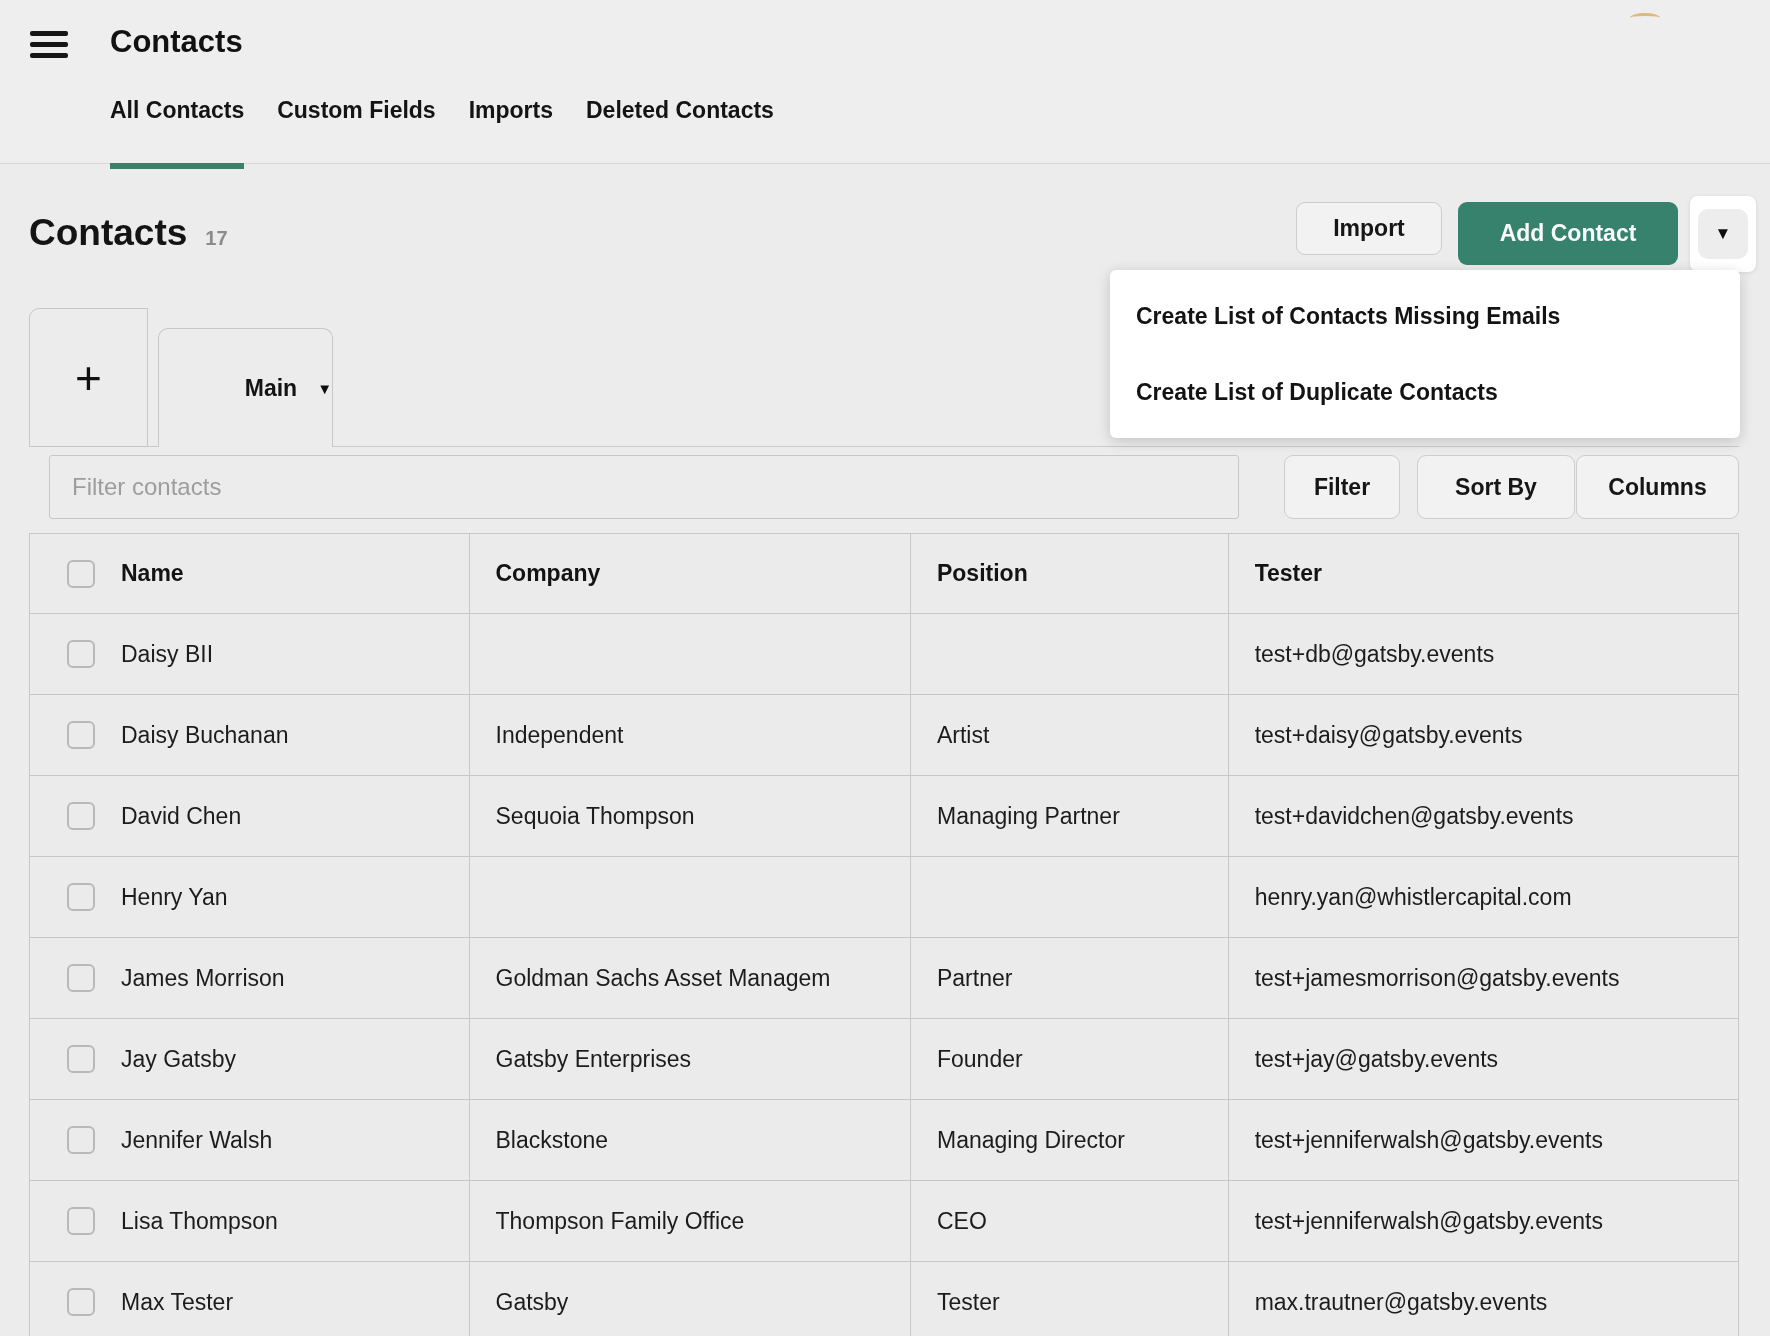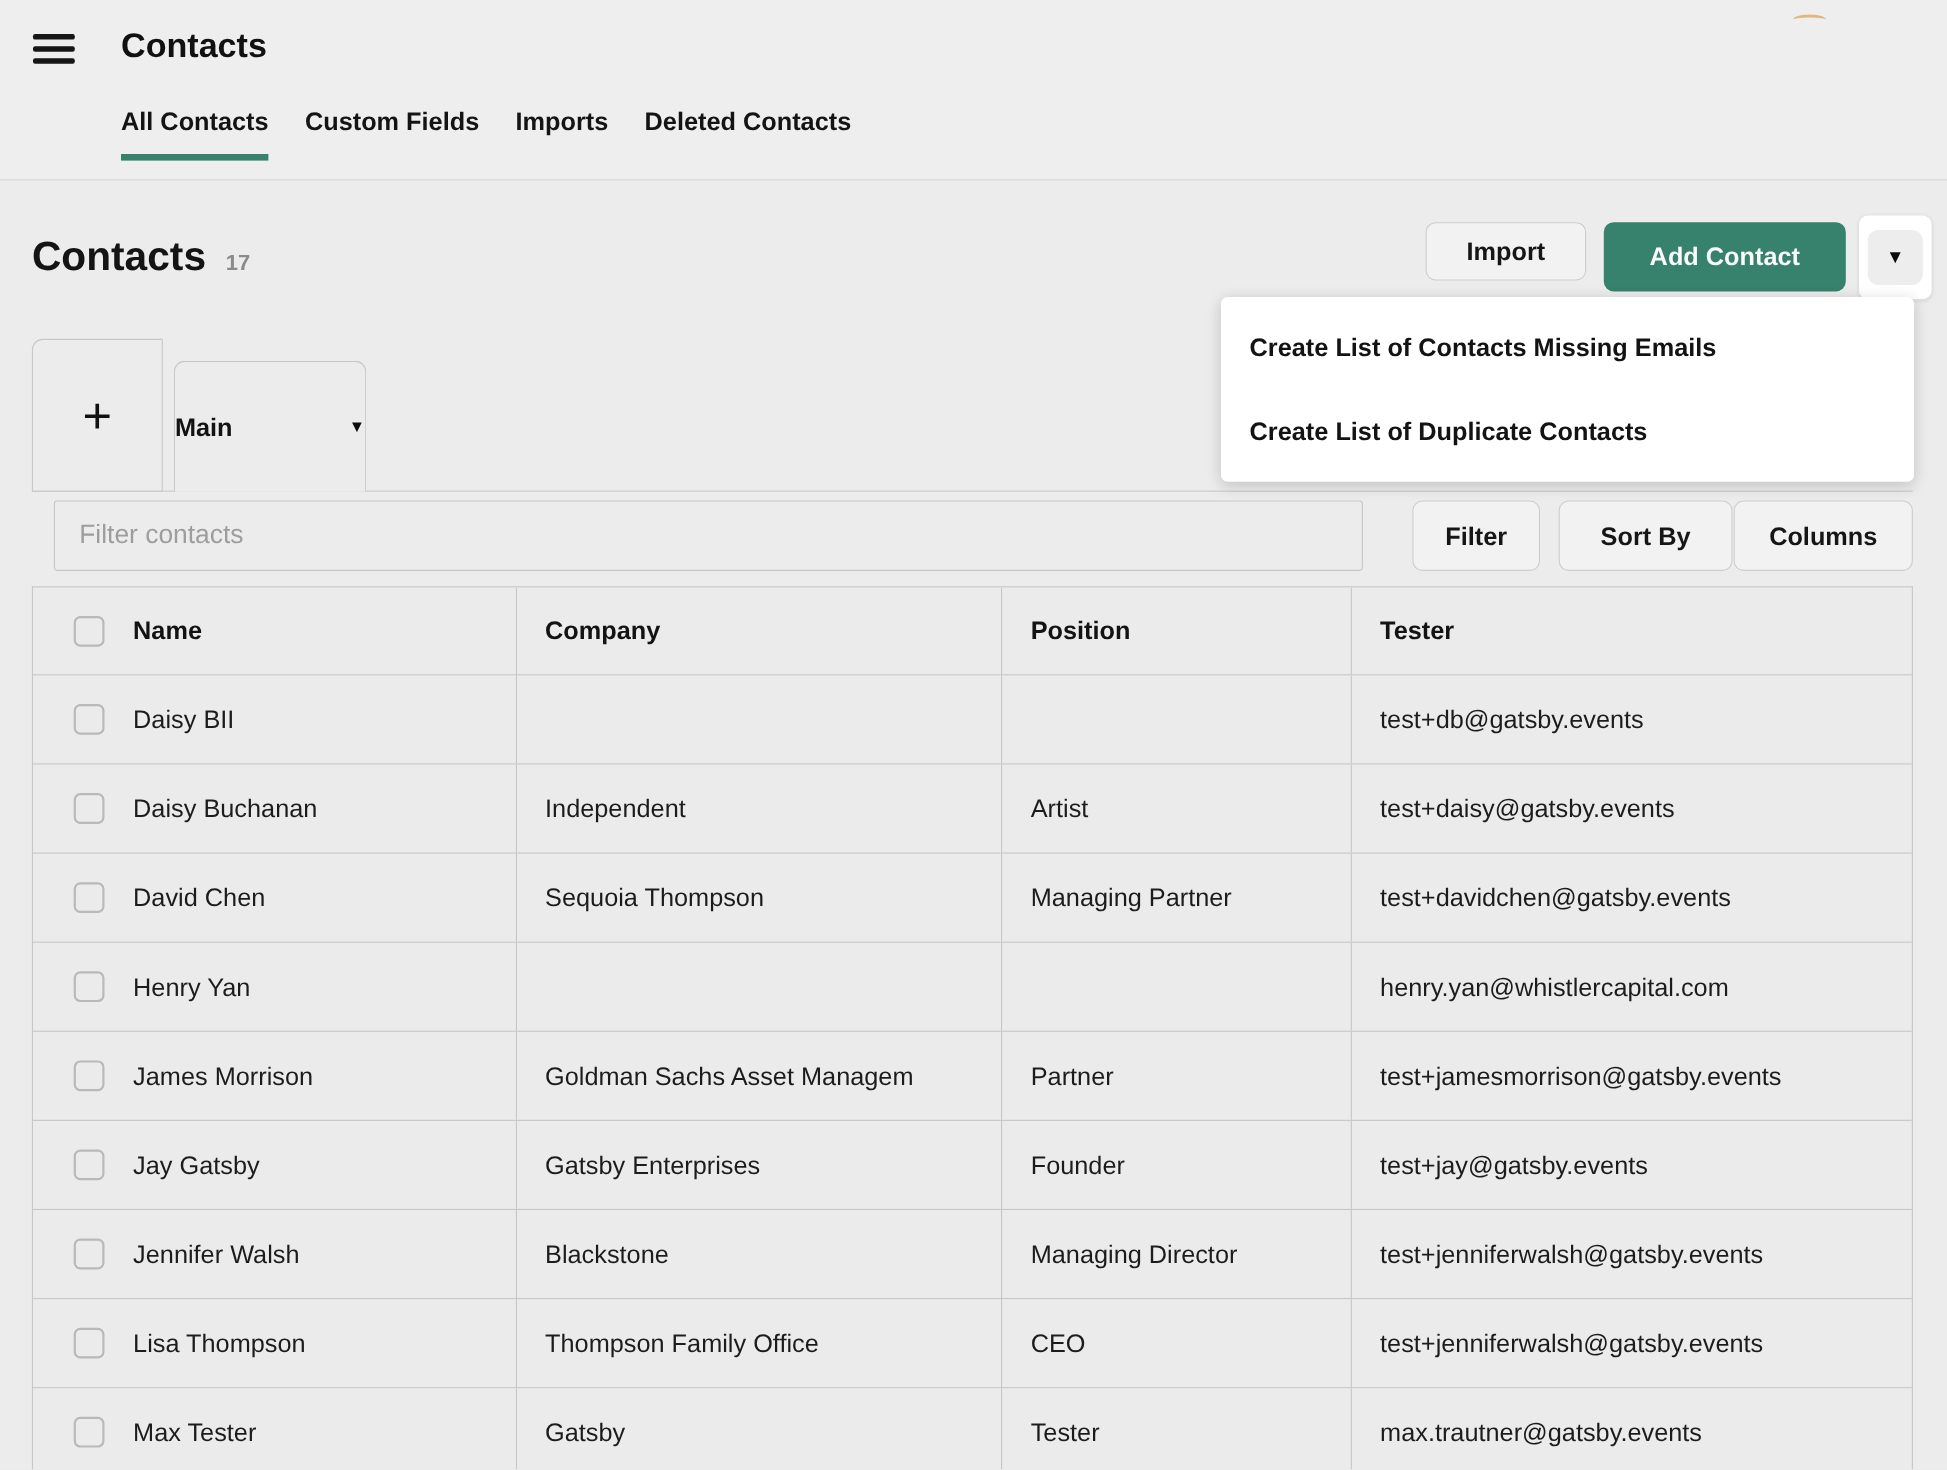--- a/index.html
+++ b/index.html
@@ -8,21 +8,21 @@
     font-family: "Liberation Sans", "DejaVu Sans", sans-serif;
     background:#ececec; color:#1b1b1b; position:relative; overflow:hidden;
   }
   
   .app-header { position:absolute; left:0; top:0; width:1770px; height:164px;
     background:#eeeeee; border-bottom:1px solid #d7d7d7; }
   .hamburger { position:absolute; left:30px; top:31px; width:40px; height:30px; cursor:pointer; }
   .hamburger i { display:block; width:38px; height:5px; background:#161616; border-radius:2px; margin-bottom:6px; }
   .app-title { position:absolute; left:110px; top:24px; font-size:31px; font-weight:700; color:#111; }
   .header-tabs { position:absolute; left:110px; top:97px; display:flex; gap:33px; }
-  .header-tab { font-size:23px; font-weight:700; color:#141414; padding-bottom:16px; cursor:pointer; }
+  .header-tab { font-size:23px; font-weight:700; color:#141414; padding-bottom:39px; cursor:pointer; }
   .header-tab.active { border-bottom:6px solid var(--accent); }
   .arc { position:absolute; left:1630px; top:13px; width:30px; height:10px;
     border-top:3px solid #dcab62; border-radius:50%; opacity:.8; }
 
   :root { --accent:#37826C; --border:#c7c7c7; --btnbg:#f2f2f2; --btnborder:#cdcdcd; }
 
   
   .page-heading { position:absolute; left:29px; top:212px; display:flex; align-items:baseline; }
   .page-heading .h { font-size:37px; font-weight:700; color:#141414; }
   .page-heading .count { font-size:20px; font-weight:700; color:#8b8b8b; margin-left:18px; }
@@ -45,21 +45,21 @@
     font-size:23px; font-weight:700; color:#131313; cursor:pointer; white-space:nowrap; }
 
   
   .strip-line { position:absolute; left:29px; top:446px; width:1710px; height:1px; background:#cacaca; z-index:1; }
   .plus-box { position:absolute; left:29px; top:308px; width:119px; height:139px;
     border:1px solid var(--border); border-radius:10px 0 0 0; background:#ececec; z-index:2;
     display:flex; align-items:center; justify-content:center; cursor:pointer; }
   .plus-box span { font-size:46px; font-weight:400; color:#111; line-height:1; }
   .view-tab { position:absolute; left:158px; top:328px; width:175px; height:119px;
     border:1px solid var(--border); border-bottom:none; border-radius:10px 10px 0 0;
-    background:#ececec; z-index:3; display:flex; align-items:center; justify-content:space-between; gap:20px; cursor:pointer; }
+    background:#ececec; z-index:3; display:flex; align-items:center; justify-content:flex-end; gap:20px; cursor:pointer; }
   .view-tab .label { font-size:23px; font-weight:700; color:#131313; }
   .view-tab .caret { font-size:15px; color:#0c0c0c; }
 
   
   .filter-input { position:absolute; left:49px; top:455px; width:1190px; height:64px;
     background:transparent; border:1px solid var(--border); border-radius:3px;
     font-size:24px; color:#222; padding-left:22px; outline:none;
     font-family:"Liberation Sans","DejaVu Sans",sans-serif; }
   .filter-input::placeholder { color:#9d9d9d; }
   .btn-filter  { position:absolute; left:1284px; top:455px; width:116px; height:64px; }

